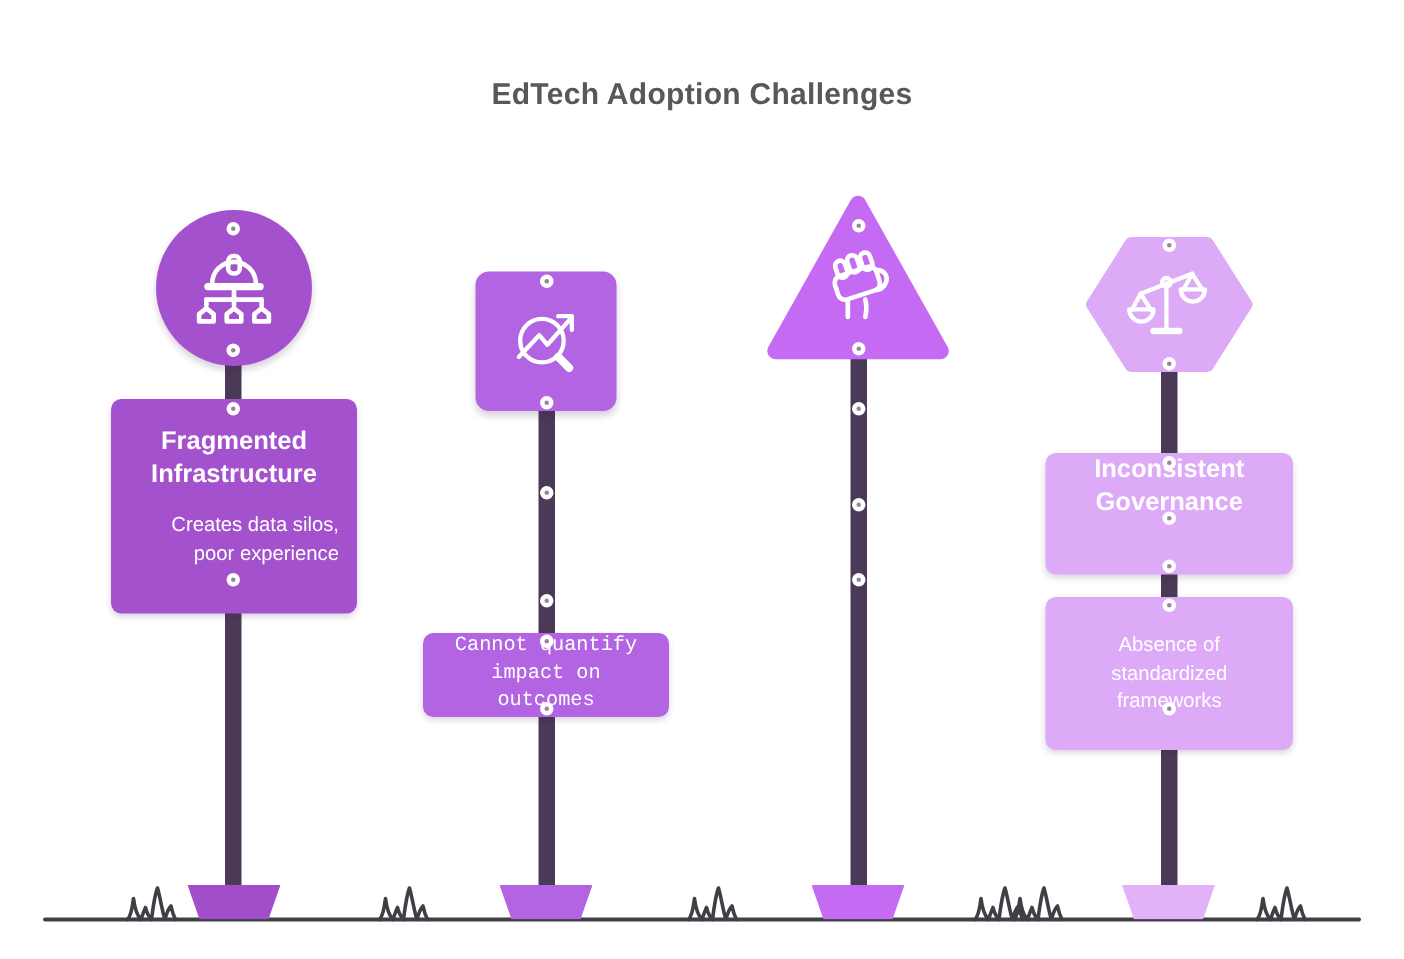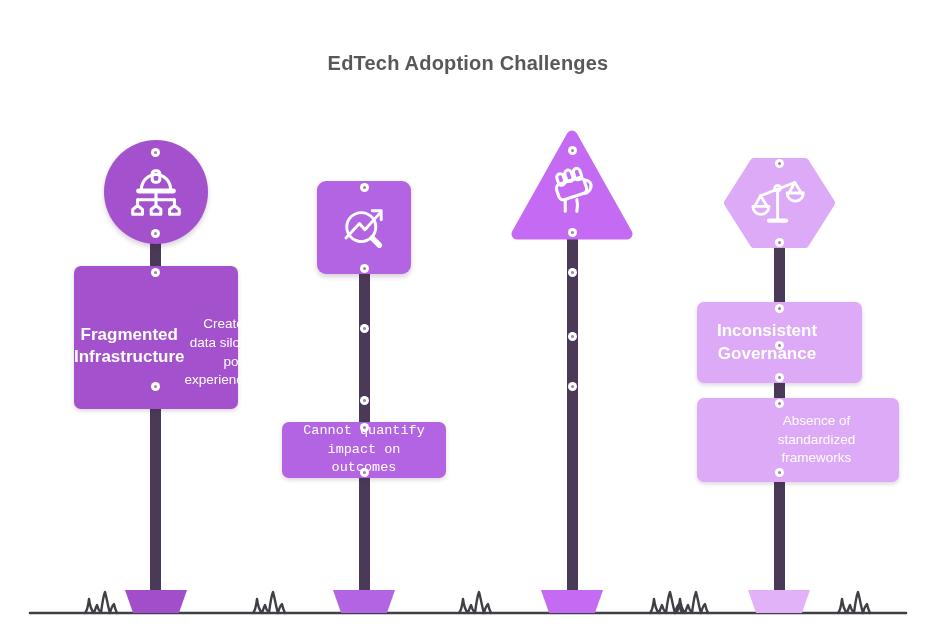--- a/index.html
+++ b/index.html
@@ -7,21 +7,21 @@
     position:relative;width:936px;height:639px;overflow:hidden;background:#ffffff;
     font-family:"Liberation Sans", sans-serif;
   }
   .abs{position:absolute;}
   #main-title{
     left:0;top:52px;width:936px;text-align:center;
     font-size:20px;font-weight:bold;color:#58585a;letter-spacing:.2px;
   }
   .pole{width:11px;background:#4b3a57;}
   .board{
-    border-radius:7px;color:#ffffff;display:flex;flex-direction:row;
+    border-radius:7px;color:#ffffff;display:flex;flex-direction:column;
     align-items:center;text-align:center;box-shadow:0 2px 4px rgba(60,20,80,.18);
   }
   .board-title{font-size:17px;font-weight:bold;line-height:1.32;}
   .board-sub{font-size:13.5px;line-height:1.38;}
   .screw{
     width:9px;height:9px;border-radius:50%;background:#ffffff;
     display:flex;align-items:center;justify-content:center;z-index:6;
   }
   .screw i{display:block;width:3px;height:3px;border-radius:50%;background:rgba(70,30,90,.55);}
   .head-circle{width:104px;height:104px;border-radius:50%;background:#a351cc;box-shadow:0 3px 5px rgba(60,20,80,.2);}
@@ -124,21 +124,21 @@
         <path d="M12 25 L6 36 M12 25 L19 36"></path>
         <path d="M4 36 a8.5 8.5 0 0 0 17 0 z"></path>
         <path d="M48 11 L42 22 M48 11 L55 22"></path>
         <path d="M40 22 a8.5 8.5 0 0 0 17 0 z"></path>
       </svg>
     </div>
   </div>
   <div class="abs board z2" style="left:697px;top:302px;width:165px;height:81px;background:#dcaaf7;">
     <div class="board-title" style="max-width:140px;">Inconsistent Governance</div>
   </div>
-  <div class="abs board z2" style="left:697px;top:398px;width:165px;height:84px;background:#dcaaf7;justify-content:center;padding-left:37px;">
+  <div class="abs board z2" style="left:697px;top:398px;width:165px;height:102px;background:#dcaaf7;justify-content:center;">
     <div class="board-sub" style="max-width:100px;">Absence of standardized frameworks</div>
   </div>
   <div class="abs base z2" style="left:748px;top:590px;width:62px;background:#e2b2f8;"></div>
 
   <div class="abs screw" style="left:151px;top:148px;">
       <i></i>
     </div>
   <div class="abs screw" style="left:151px;top:229px;">
       <i></i>
     </div>

